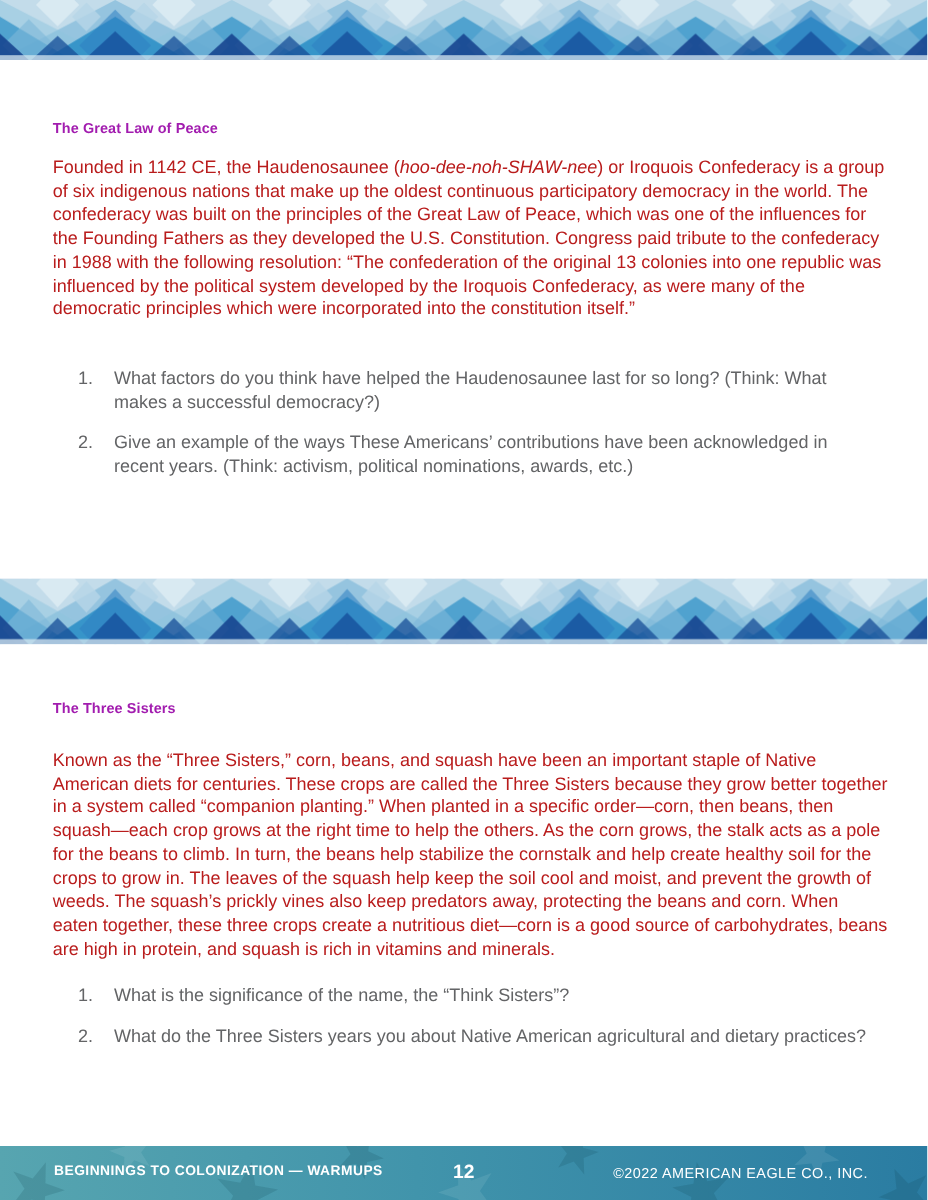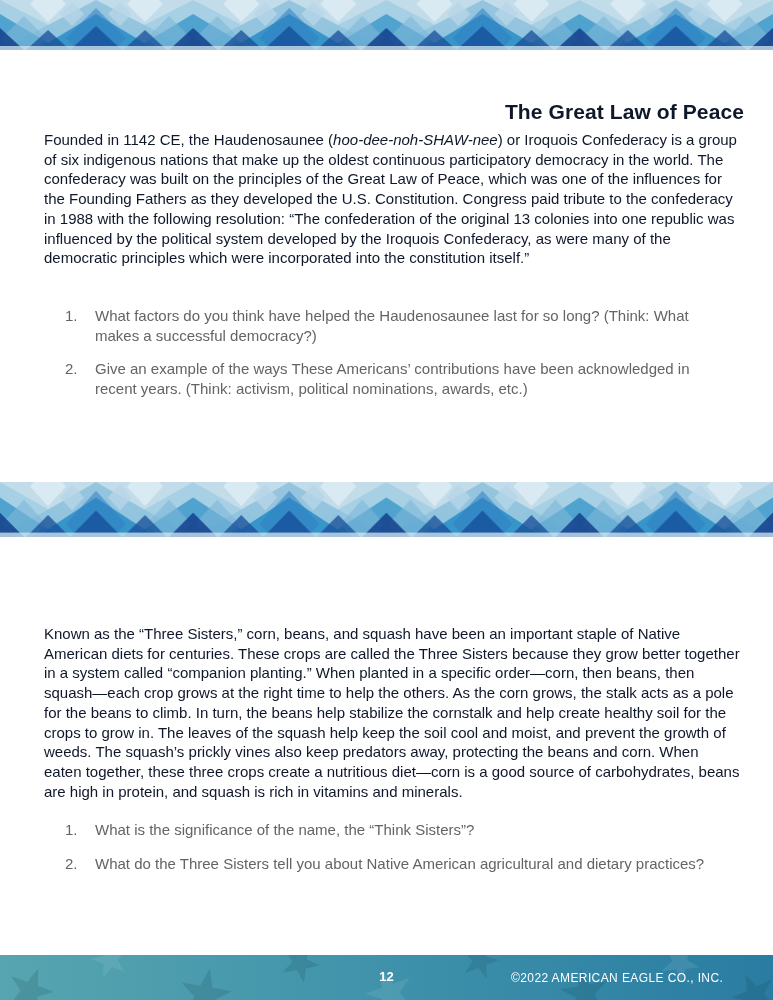--- a/index.html
+++ b/index.html
@@ -5,27 +5,27 @@
   html,body{margin:0;padding:0;background:#ffffff;}
   .page{
     position:relative;width:773px;height:1000px;background:#ffffff;
     font-family:"Liberation Sans",sans-serif;overflow:hidden;
   }
   .band{position:absolute;left:0;width:773px;display:block;}
   .band-top{top:0;height:50px;}
   .band-mid{top:482px;height:55px;}
   .heading{
     position:absolute;left:44px;width:700px;margin:0;
-    font-size:21px;font-weight:bold;color:#0f172a;letter-spacing:.1px;text-align:right;
+    font-size:12px;font-weight:bold;color:#a21caf;letter-spacing:.1px;
   }
   .h1{top:100px;}
   .h2{top:583px;}
   .para{
     position:absolute;left:44px;width:696px;margin:0;
-    font-size:15px;line-height:19.7px;color:#0f172a;
+    font-size:15px;line-height:19.7px;color:#b91c1c;
   }
   .p1{top:130px;}
   .p2{top:624px;}
   .qlist{
     position:absolute;left:65px;width:662px;
     font-size:15px;line-height:19.7px;color:#636466;
   }
   .ql1{top:306px;}
   .ql2{top:820px;}
   .qitem{display:flex;margin-bottom:14px;}
@@ -36,21 +36,21 @@
     background:linear-gradient(90deg,#57a5b0 0%,#4194ab 45%,#2a7ca2 100%);
     color:#ffffff;overflow:hidden;
   }
   .footer svg{position:absolute;left:0;top:0;}
   .footer-left{
     position:absolute;left:45px;top:15px;
     font-size:11.5px;font-weight:bold;letter-spacing:.4px;white-space:nowrap;
   }
   .footer-page{
     position:absolute;left:0;right:0;top:14px;text-align:center;
-    font-size:13px;font-weight:bold;
+    font-size:16px;font-weight:bold;
   }
   .footer-right{
     position:absolute;left:511px;top:16px;
     font-size:12px;font-weight:normal;letter-spacing:.4px;white-space:nowrap;
   }
 </style>
 </head>
 <body>
 
 <div class="page">
@@ -119,47 +119,49 @@
         <polygon points="0,28 24,50 0,72 -24,50" fill="#133f8c" opacity="0.85"></polygon>
         <polygon points="193,28 217,50 193,72 169,50" fill="#133f8c" opacity="0.85"></polygon>
         <polygon points="72,2 84,14 72,26 60,14" fill="#b6d6e7" opacity="0.8"></polygon>
         <polygon points="120,2 132,14 120,26 108,14" fill="#b6d6e7" opacity="0.8"></polygon>
         <rect y="46" width="194" height="4" fill="#d5e6f0" opacity="0.75"></rect>
       </pattern>
     </defs>
     <rect width="773" height="50" fill="url(#geoB)"></rect>
   </svg>
 
+  <h2 class="heading h2">The Three Sisters</h2>
 
   <p class="para p2">Known as the “Three Sisters,” corn, beans, and squash have been an important staple of Native American diets for centuries. These crops are called the Three Sisters because they grow better together in a system called “companion planting.” When planted in a specific order—corn, then beans, then squash—each crop grows at the right time to help the others. As the corn grows, the stalk acts as a pole for the beans to climb. In turn, the beans help stabilize the cornstalk and help create healthy soil for the crops to grow in. The leaves of the squash help keep the soil cool and moist, and prevent the growth of weeds. The squash’s prickly vines also keep predators away, protecting the beans and corn. When eaten together, these three crops create a nutritious diet—corn is a good source of carbohydrates, beans are high in protein, and squash is rich in vitamins and minerals.</p>
 
   <div class="qlist ql2">
     <div class="qitem">
       <span class="qnum">1.</span>
       <span class="qtext">What is the significance of the name, the “Think Sisters”?</span>
     </div>
     <div class="qitem">
       <span class="qnum">2.</span>
-      <span class="qtext">What do the Three Sisters tell you about Native American agricultural and dietary practices?</span>
+      <span class="qtext">What do the Three Sisters years you about Native American agricultural and dietary practices?</span>
     </div>
   </div>
 
   <div class="footer">
     <svg width="773" height="45" viewBox="0 0 773 45" xmlns="http://www.w3.org/2000/svg">
       <g fill="rgba(10,60,75,0.16)">
         <polygon points="0,-20 4.7,-6.2 19,-6.2 7.6,2.4 11.8,16.2 0,7.6 -11.8,16.2 -7.6,2.4 -19,-6.2 -4.7,-6.2" transform="translate(30,36) rotate(20) scale(1.2)"></polygon>
         <polygon points="0,-20 4.7,-6.2 19,-6.2 7.6,2.4 11.8,16.2 0,7.6 -11.8,16.2 -7.6,2.4 -19,-6.2 -4.7,-6.2" transform="translate(205,40) rotate(10) scale(1.35)"></polygon>
         <polygon points="0,-20 4.7,-6.2 19,-6.2 7.6,2.4 11.8,16.2 0,7.6 -11.8,16.2 -7.6,2.4 -19,-6.2 -4.7,-6.2" transform="translate(300,8) rotate(25)"></polygon>
         <polygon points="0,-20 4.7,-6.2 19,-6.2 7.6,2.4 11.8,16.2 0,7.6 -11.8,16.2 -7.6,2.4 -19,-6.2 -4.7,-6.2" transform="translate(480,6) rotate(15) scale(0.95)"></polygon>
         <polygon points="0,-20 4.7,-6.2 19,-6.2 7.6,2.4 11.8,16.2 0,7.6 -11.8,16.2 -7.6,2.4 -19,-6.2 -4.7,-6.2" transform="translate(585,38) rotate(-10) scale(1.25)"></polygon>
         <polygon points="0,-20 4.7,-6.2 19,-6.2 7.6,2.4 11.8,16.2 0,7.6 -11.8,16.2 -7.6,2.4 -19,-6.2 -4.7,-6.2" transform="translate(755,40) rotate(-25) scale(1.15)"></polygon>
       </g>
       <g fill="rgba(225,243,247,0.10)">
         <polygon points="0,-20 4.7,-6.2 19,-6.2 7.6,2.4 11.8,16.2 0,7.6 -11.8,16.2 -7.6,2.4 -19,-6.2 -4.7,-6.2" transform="translate(110,5) rotate(-15) scale(0.95)"></polygon>
         <polygon points="0,-20 4.7,-6.2 19,-6.2 7.6,2.4 11.8,16.2 0,7.6 -11.8,16.2 -7.6,2.4 -19,-6.2 -4.7,-6.2" transform="translate(390,38) rotate(-20) scale(1.25)"></polygon>
         <polygon points="0,-20 4.7,-6.2 19,-6.2 7.6,2.4 11.8,16.2 0,7.6 -11.8,16.2 -7.6,2.4 -19,-6.2 -4.7,-6.2" transform="translate(680,8) rotate(30)"></polygon>
       </g>
     </svg>
+    <div class="footer-left">BEGINNINGS TO COLONIZATION — WARMUPS</div>
     <div class="footer-page">12</div>
     <div class="footer-right">©2022 AMERICAN EAGLE CO., INC.</div>
   </div>
 
 </div>
 
 </body></html>

